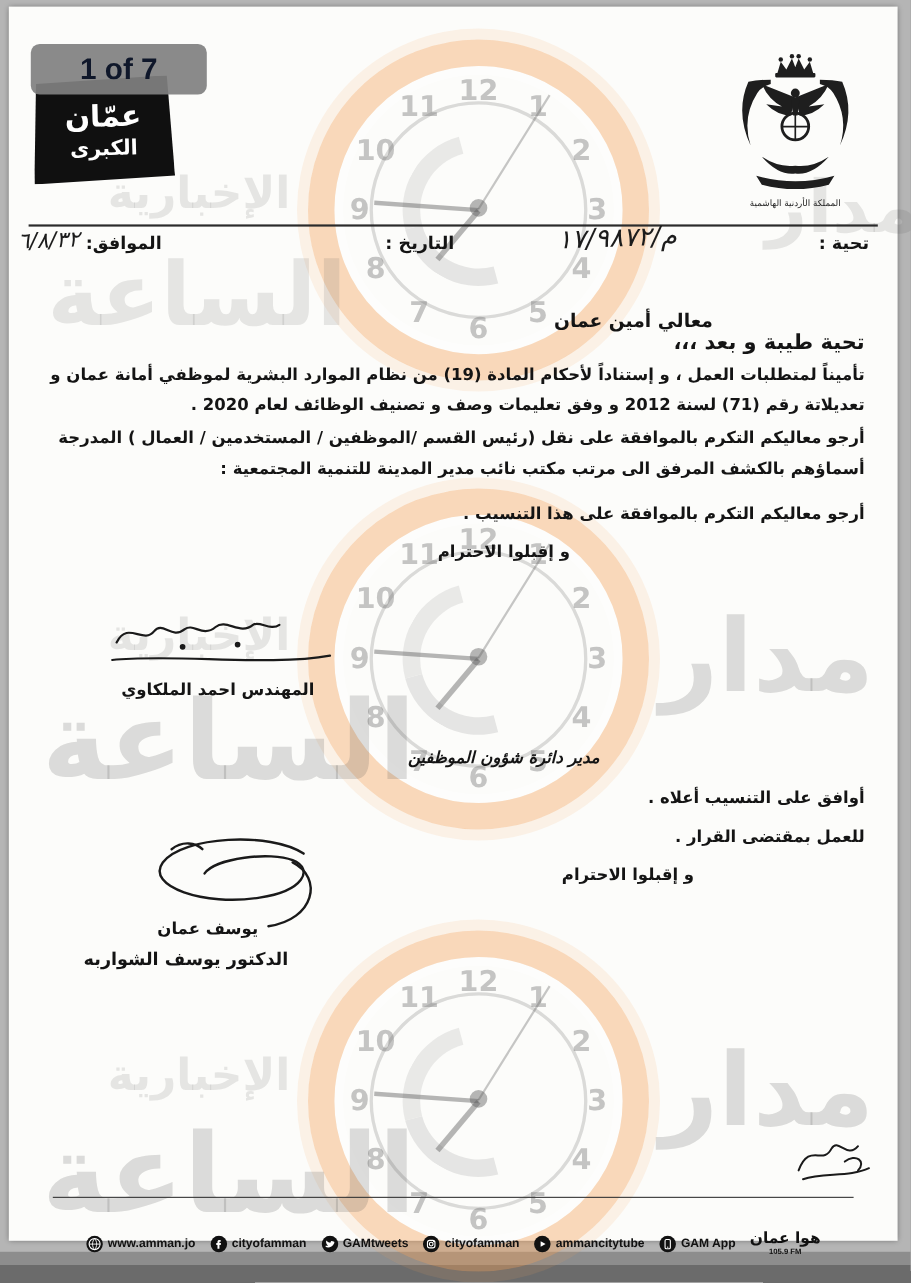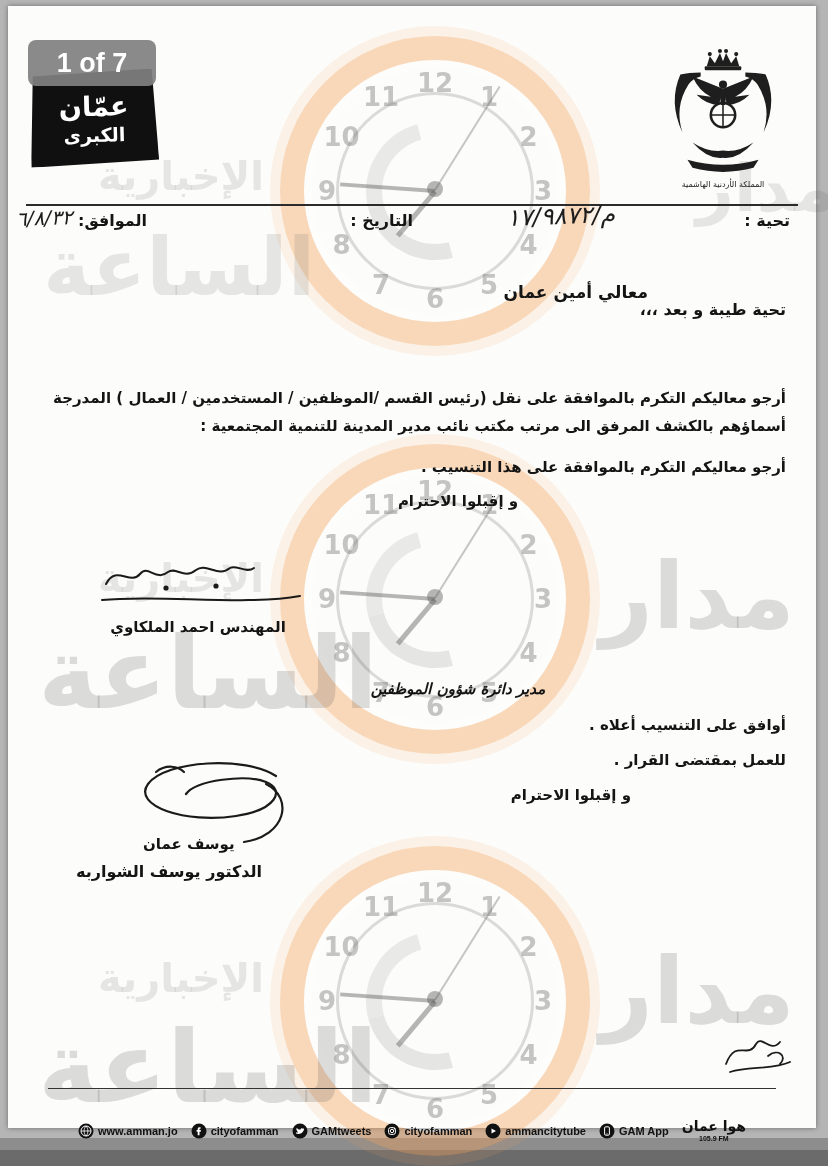--- a/index.html
+++ b/index.html
@@ -24,22 +24,22 @@
   .clock-num{position:absolute;transform:translate(-50%,-50%);font-size:26px;font-weight:bold;
          color:rgba(105,105,105,.38);}
   .hand{position:absolute;left:131px;top:129px;transform-origin:0 50%;background:rgba(95,95,95,.45);}
   .hand-min{width:95px;height:4px;transform:rotate(184deg);}
   .hand-hour{width:58px;height:5px;transform:rotate(130deg);}
   .hand-sec{width:122px;height:2px;transform:rotate(-58deg);background:rgba(95,95,95,.35);}
   .hub{position:absolute;left:123px;top:121px;width:16px;height:16px;border-radius:50%;
        background:rgba(95,95,95,.45);}
 
   
-  .badge{position:absolute;left:28px;top:40px;width:128px;height:46px;background:rgba(128,128,128,.92);
-         border-radius:8px;color:#ffffff;font:bold 27px "Liberation Sans",sans-serif;
+  .badge{position:absolute;left:28px;top:40px;width:160px;height:46px;background:rgba(128,128,128,.92);
+         border-radius:8px;color:#0f172a;font:bold 27px "Liberation Sans",sans-serif;
          display:flex;align-items:center;justify-content:center;z-index:6;direction:ltr;}
   .gam-logo{position:absolute;left:22px;top:64px;width:128px;height:96px;background:#101010;z-index:3;
          clip-path:polygon(3% 5%,96% 0,100% 95%,0 100%);transform:rotate(-1.5deg);
          display:flex;flex-direction:column;align-items:center;justify-content:center;color:#fff;}
   .gam-logo .l1{font-size:27px;font-weight:bold;}
   .gam-logo .l2{font-size:19px;font-weight:bold;margin-top:2px;}
   .emblem{position:absolute;right:28px;top:40px;width:130px;height:150px;z-index:3;text-align:center;}
   .emblem-cap{font-size:8px;color:#222;margin-top:-2px;letter-spacing:.5px;}
 
   .rule1{position:absolute;left:18px;right:18px;top:198px;border-top:2px solid #2b2b2b;z-index:3;}
@@ -176,21 +176,22 @@
 
     <div class="rule1"></div>
 
     <span class="fieldlbl" style="right:26px;">تحية :</span>
     <span class="hand-ink" style="right:95px;top:196px;width:320px;text-align:center;font-size:24px;letter-spacing:6px;">م/١٧/٩٨٧٢</span>
     <span class="fieldlbl" style="right:403px;">التاريخ :</span>
     <span class="fieldlbl" style="left:70px;">الموافق:</span>
     <span class="hand-ink" style="left:8px;top:200px;font-size:20px;">٦/٨/٣٢</span>
 
     <div class="t" style="top:243px;right:168px;font-size:17px;margin-top:33px;">معالي أمين عمان</div>
-    <div class="t" style="top:294px;right:30px;font-size:16px;">تحية طيبة و بعد ،،،</div>
+    <div class="t" style="top:294px;right:30px;font-size:19px;">تحية طيبة و بعد ،،،</div>
+    <div class="t p" style="top:320px;right:30px;left:30px;">تأميناً لمتطلبات العمل ، و إستناداً لأحكام المادة (19) من نظام الموارد البشرية لموظفي أمانة عمان و تعديلاتة رقم (71) لسنة 2012 و وفق تعليمات وصف و تصنيف الوظائف لعام 2020 .</div>
     <div class="t p" style="top:378px;right:30px;left:30px;">أرجو معاليكم التكرم بالموافقة على نقل (رئيس القسم /الموظفين / المستخدمين / العمال ) المدرجة أسماؤهم بالكشف المرفق الى مرتب مكتب نائب مدير المدينة للتنمية المجتمعية :</div>
     <div class="t" style="top:452px;right:30px;font-size:15px;">أرجو معاليكم التكرم بالموافقة على هذا التنسيب .</div>
     <div class="t" style="top:486px;left:250px;width:400px;text-align:center;font-size:15px;">و إقبلوا الاحترام</div>
 
     <svg class="sig" style="left:88px;top:550px;" width="210" height="64" viewBox="0 0 210 64">
       <g fill="none" stroke="#1a1a1a" stroke-width="2" stroke-linecap="round">
         <path d="M10 28 C20 8 34 30 44 18 C52 8 60 26 72 16 C80 10 88 24 100 14 C110 6 122 22 134 12 C140 8 150 18 158 12"></path>
         <path d="M6 44 C60 38 150 50 204 40"></path>
         <circle cx="120" cy="30" r="1.6" fill="#1a1a1a"></circle>
         <circle cx="70" cy="32" r="1.6" fill="#1a1a1a"></circle>

